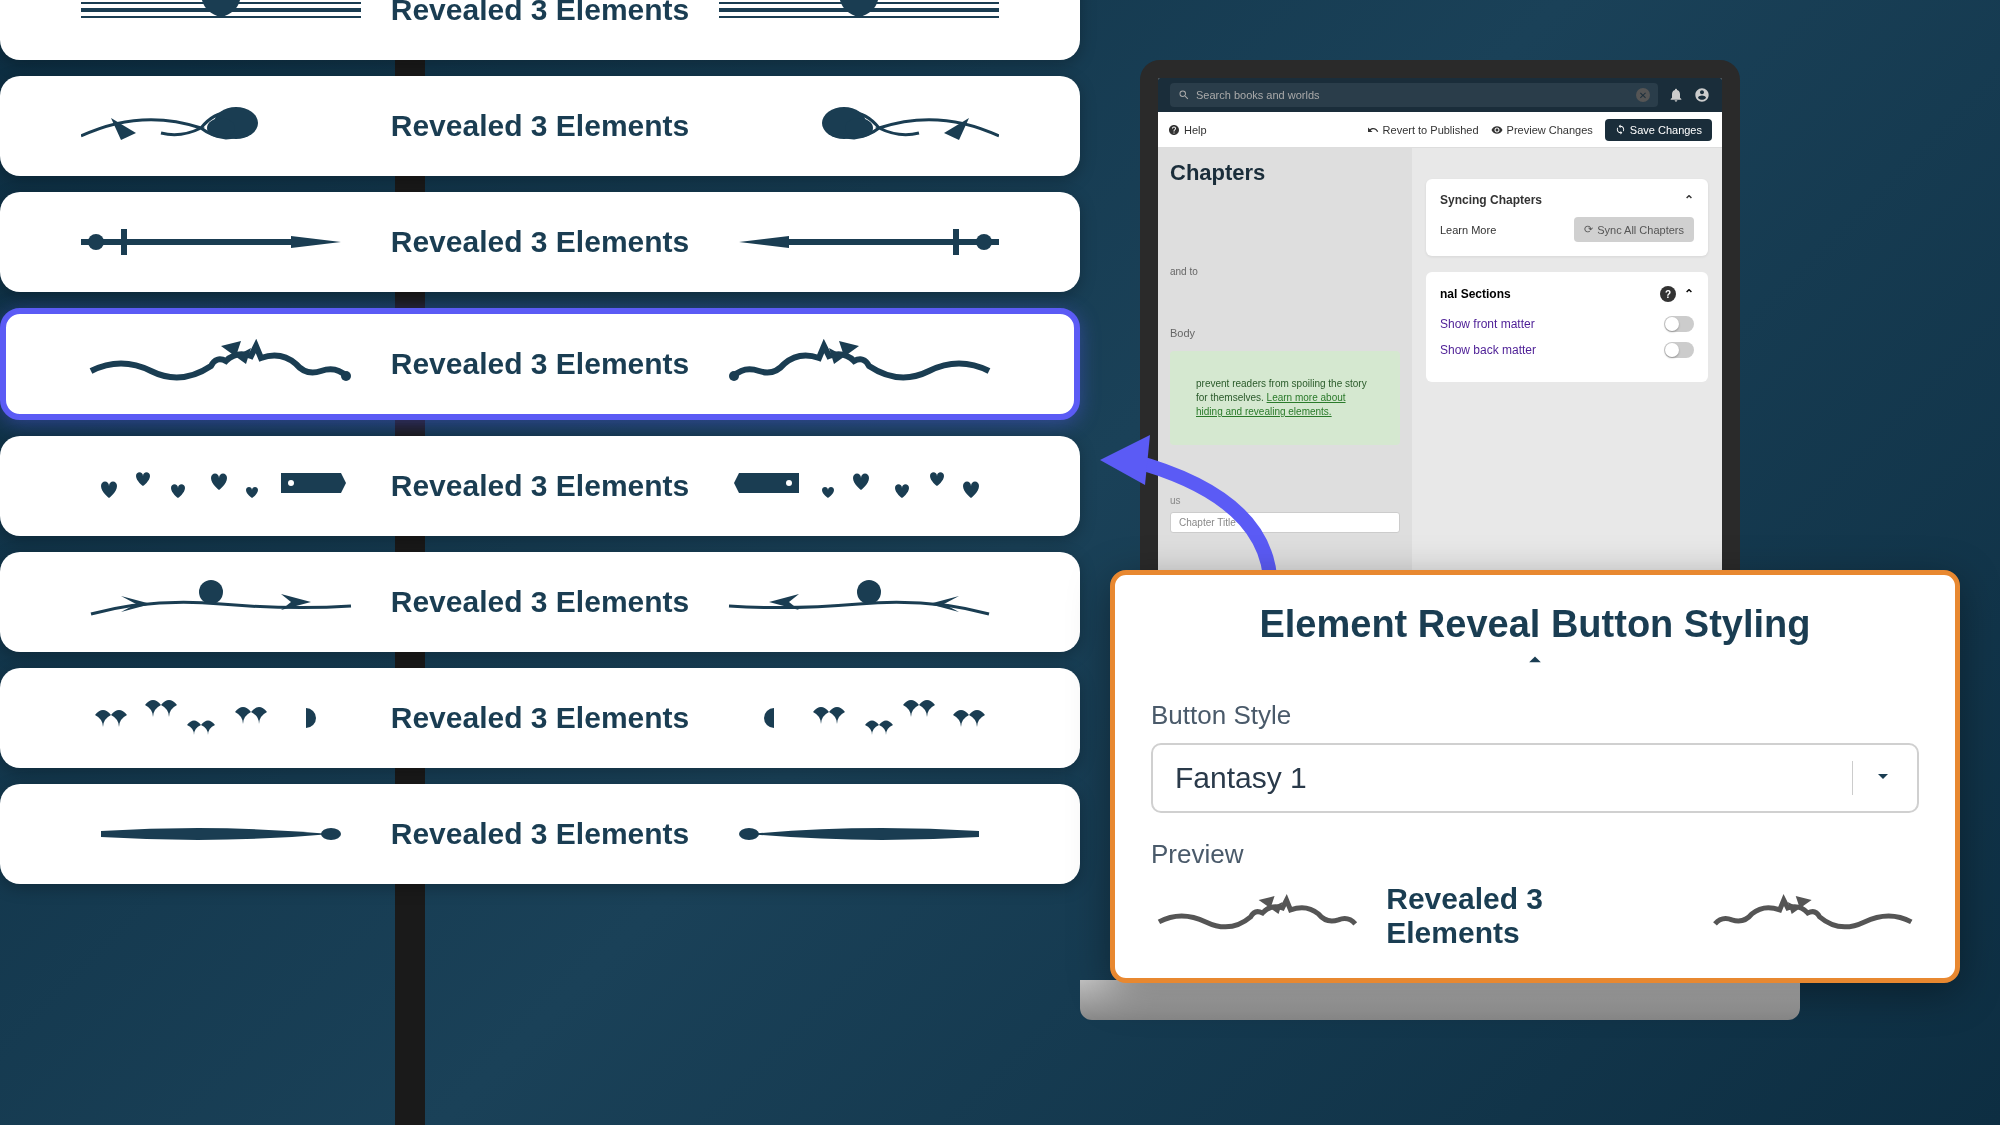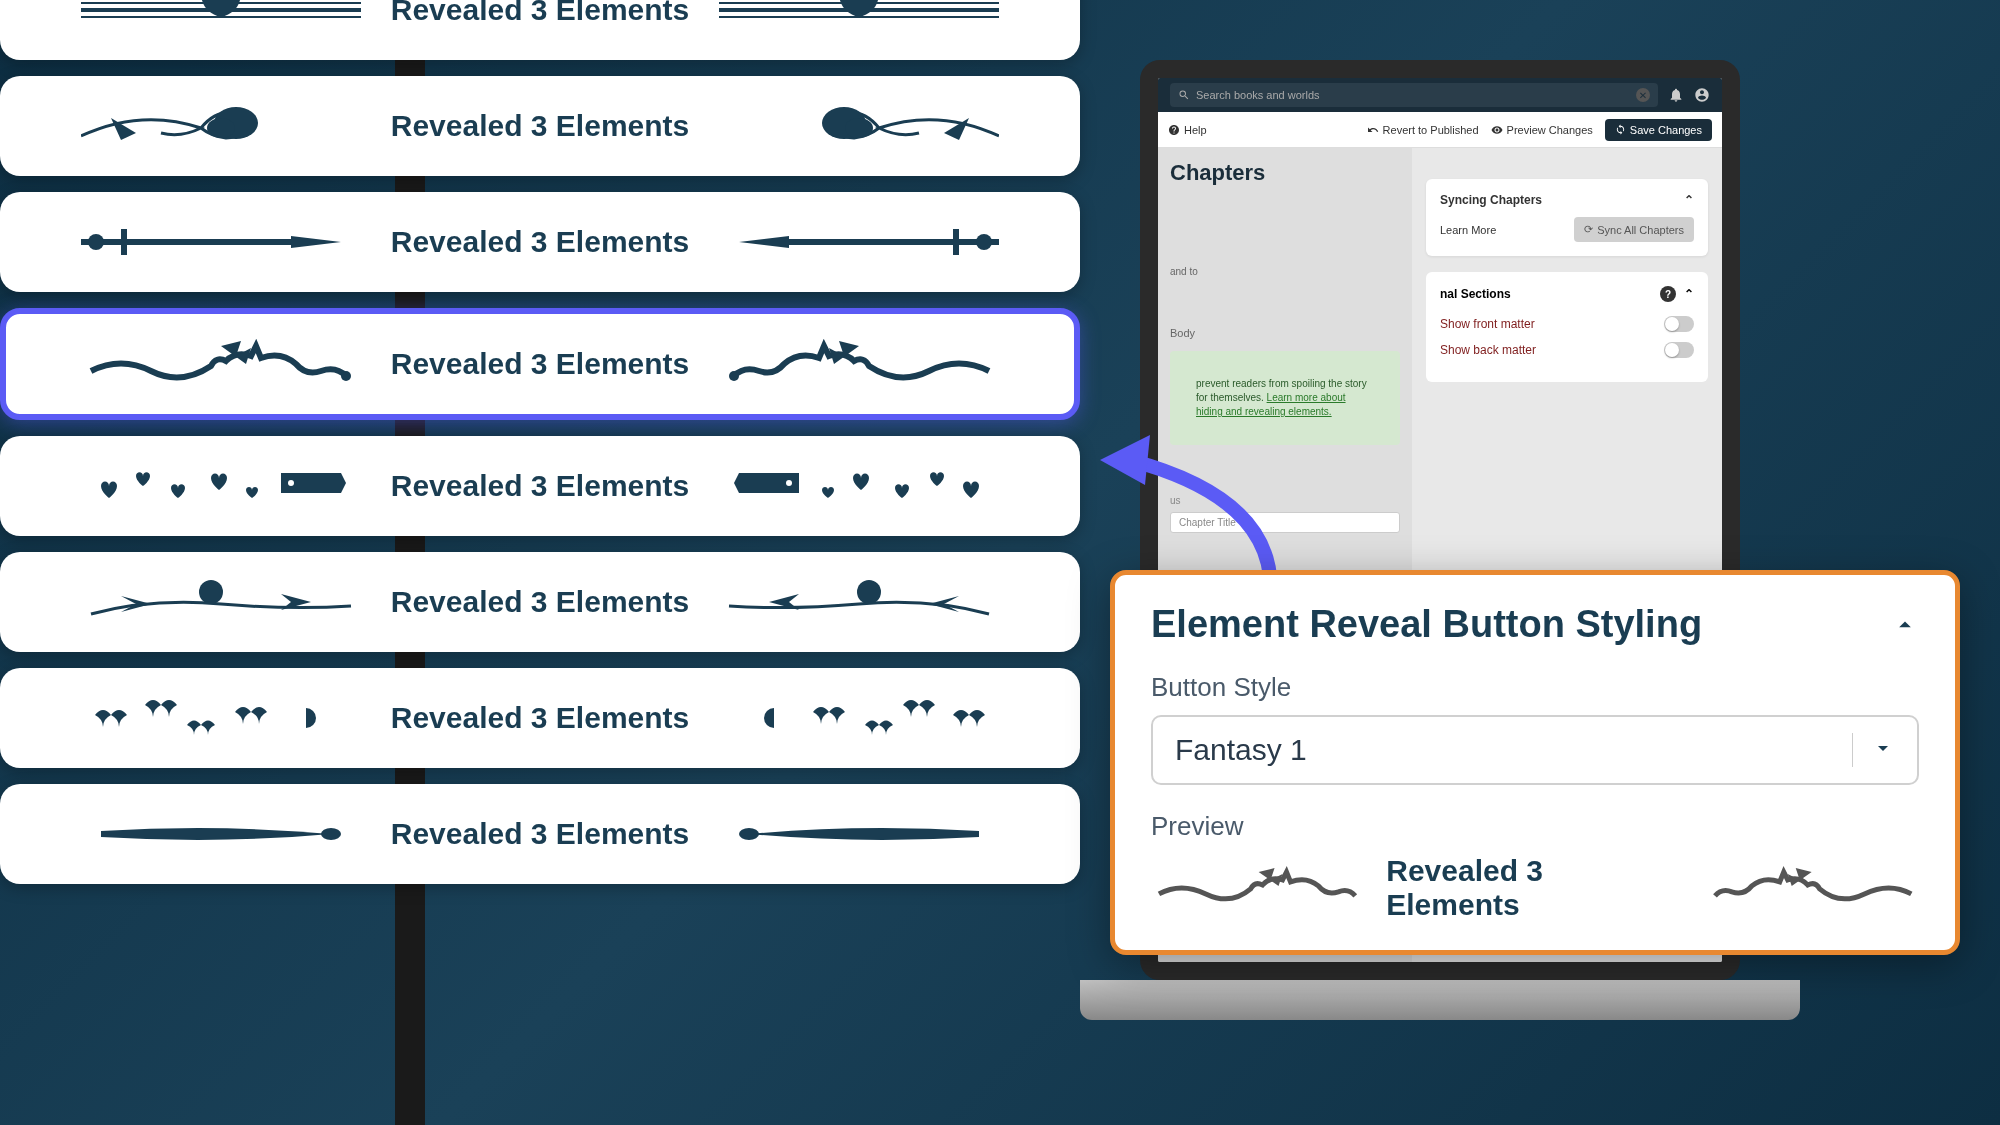--- a/index.html
+++ b/index.html
@@ -109,21 +109,21 @@
 .sections-panel {
   background: #fff;
   border-radius: 6px;
   padding: 14px;
   margin-top: 16px;
   font-size: 12px;
 }
 .sections-head { display: flex; justify-content: space-between; align-items: center; font-weight: 600; margin-bottom: 14px; }
 .sections-head-ctrls { display:flex; gap:8px; align-items:center;}
 .qmark { width: 16px; height: 16px; border-radius: 50%; background: #333; color: #fff; display: flex; align-items: center; justify-content: center; font-size: 10px; }
-.toggle-row { display: flex; justify-content: space-between; align-items: center; margin: 10px 0; color: #7f1d1d; }
+.toggle-row { display: flex; justify-content: space-between; align-items: center; margin: 10px 0; color: #4c1d95; }
 .toggle { width: 30px; height: 16px; background: #ccc; border-radius: 8px; position: relative; }
 .toggle::after { content: ''; position: absolute; width: 14px; height: 14px; background: #fff; border-radius: 50%; top: 1px; left: 1px; box-shadow: 0 1px 2px rgba(0,0,0,0.3); }
 
 .spoiler-box {
   background: #d5e8d0;
   border-radius: 4px;
   padding: 26px;
   font-size: 10px;
   color: #2a5a2a;
   margin: 12px 0;
@@ -190,20 +190,21 @@
   border-radius: 16px;
   padding: 28px 36px;
   z-index: 5;
   box-shadow: 0 10px 40px rgba(0,0,0,0.35);
 }
 .settings-head {
   display: flex;
   justify-content: space-between;
   align-items: center;
   margin-bottom: 26px;
+  flex-direction: column;
 }
 .settings-title {
   font-size: 38px;
   font-weight: 700;
   color: #1a3d52;
 }
 .settings-label {
   font-size: 26px;
   color: #4a5a6a;
   margin-bottom: 12px;

